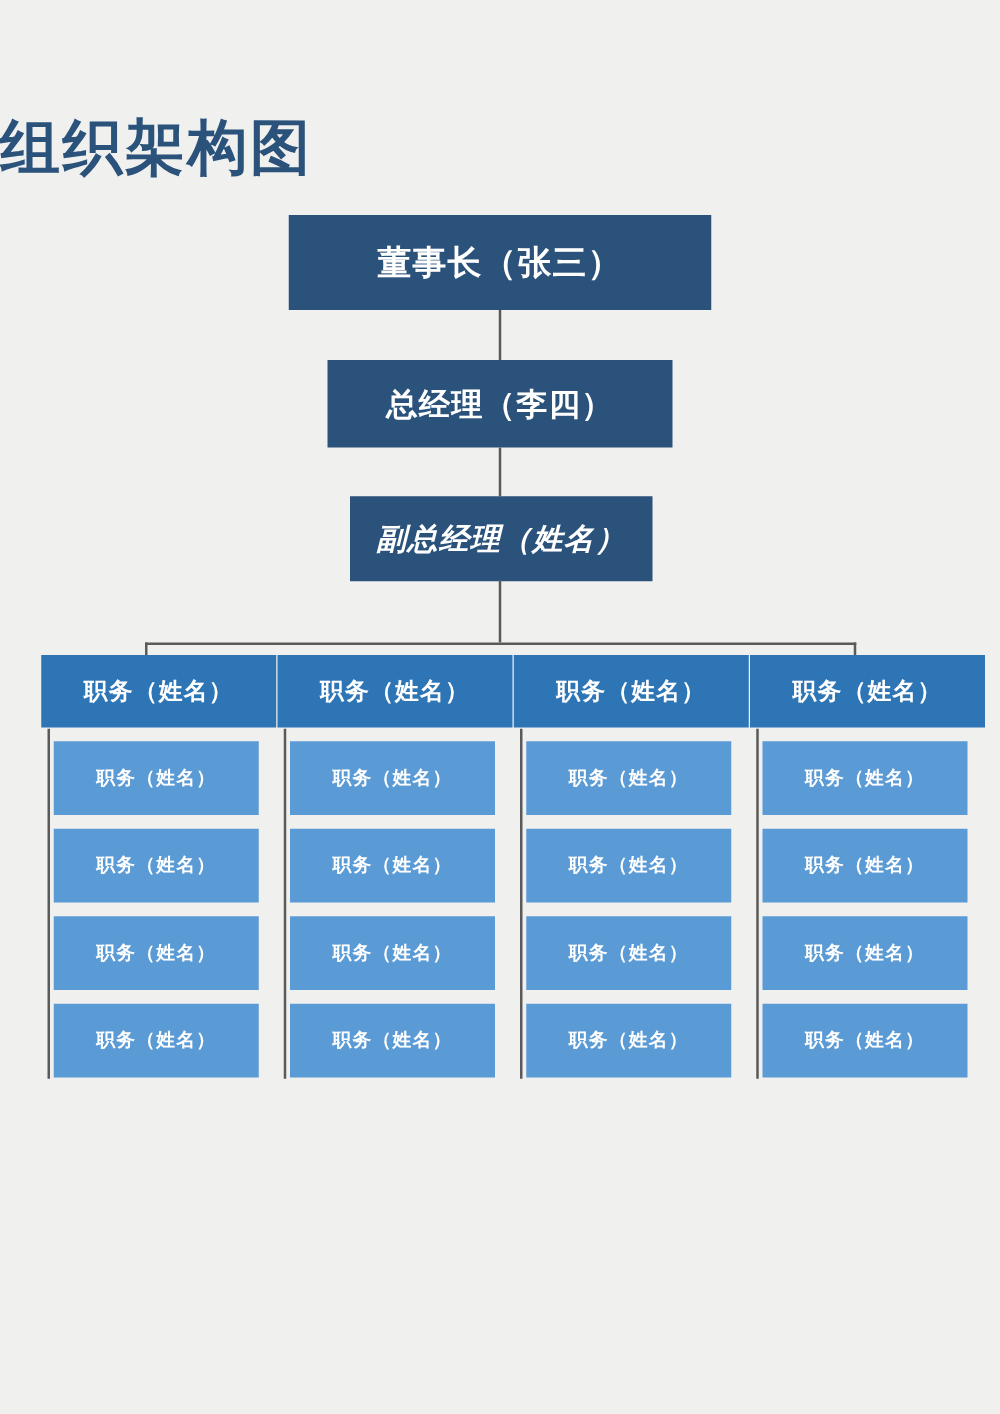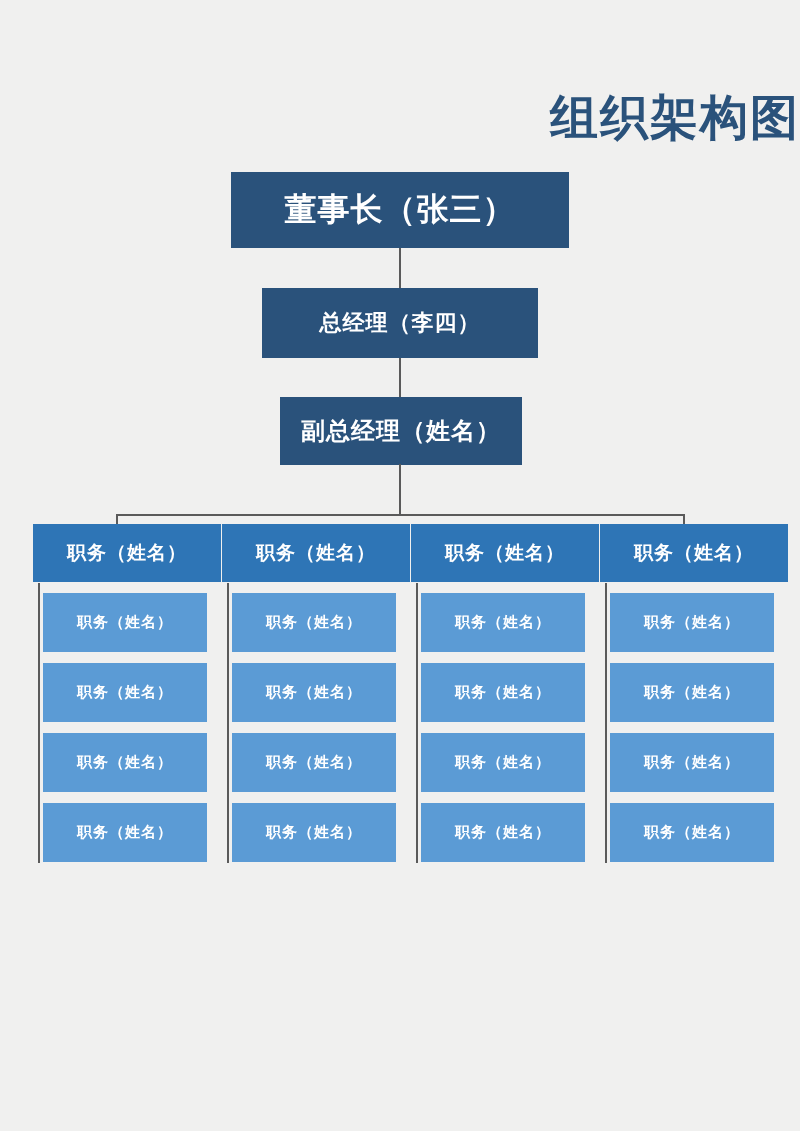--- a/index.html
+++ b/index.html
@@ -15,37 +15,37 @@
   body{
     background:var(--bg);
     font-family:"Liberation Sans","DejaVu Sans",sans-serif;
     position:relative;
     overflow:hidden;
   }
   .canvas{position:absolute;left:0;top:0;width:800px;height:1131px;}
 
   .title{
     position:absolute;left:0;top:86px;width:800px;
-    text-align:right;
+    text-align:left;
     font-size:48px;font-weight:900;letter-spacing:2px;
     color:var(--dark-blue);
   }
 
   .node{
     position:absolute;
     background:var(--dark-blue);
     color:var(--text-on-blue);
     font-weight:bold;
     display:flex;align-items:center;justify-content:center;
     letter-spacing:1px;
     white-space:nowrap;
   }
-  .n1{left:231px;top:172px;width:338px;height:76px;font-size:32px;}
-  .n2{left:262px;top:288px;width:276px;height:70px;font-size:22px;}
-  .n3{left:280px;top:397px;width:242px;height:68px;font-size:24px;}
+  .n1{left:231px;top:172px;width:338px;height:76px;font-size:27px;}
+  .n2{left:262px;top:288px;width:276px;height:70px;font-size:25px;}
+  .n3{left:280px;top:397px;width:242px;height:68px;font-size:24px;font-style:italic;}
 
   .conn{position:absolute;background:var(--connector);}
   .v{width:2px;}
   .h{height:2px;}
   .cv1{left:399px;top:248px;height:40px;}
   .cv2{left:399px;top:358px;height:39px;}
   .cv3{left:399px;top:464px;height:50px;}
   .ch {left:116px;top:514px;width:569px;}
   .cdl{left:116px;top:514px;height:18px;}
   .cdr{left:683px;top:514px;height:18px;}

